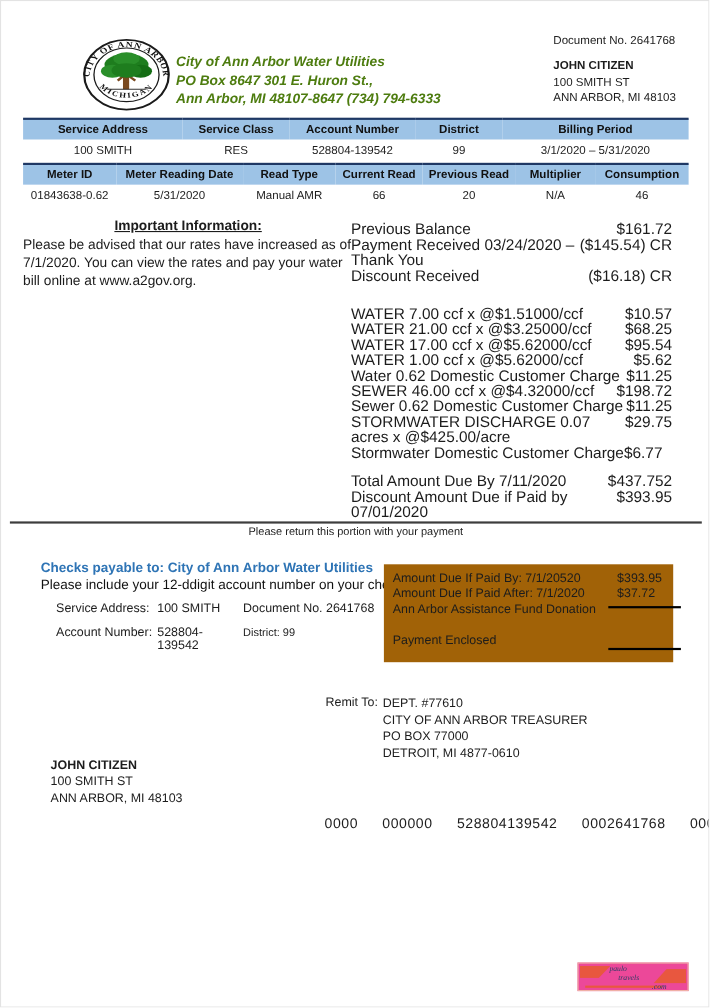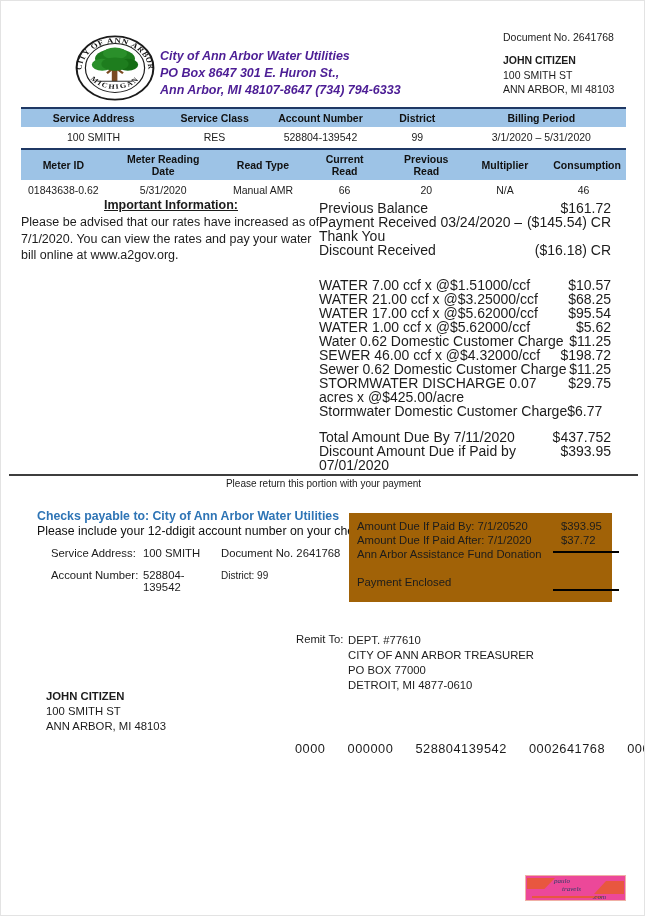--- a/index.html
+++ b/index.html
@@ -5,30 +5,30 @@
   * { margin:0; padding:0; box-sizing:border-box; }
   html,body { background:#ffffff; }
   body { font-family:"Liberation Sans", sans-serif; color:#1c1c1c; }
   .page {
     position:relative; width:645px; height:916px; background:#fff;
     border:1px solid #e3e3e3; overflow:hidden;
   }
 
   
   .seal { position:absolute; left:74px; top:34px; width:80px; height:66px; }
-  .company { position:absolute; left:159px; top:47px; font-size:12.5px; font-weight:bold; font-style:italic; line-height:17px; color:#4c1d95; }
+  .company { position:absolute; left:159px; top:47px; font-size:12.5px; font-weight:bold; font-style:italic; line-height:17px; color:#4d7c0f; }
   .doc-no-top { position:absolute; left:502px; top:30px; font-size:10.5px; color:#222; }
   .cust-top { position:absolute; left:502px; top:52px; font-size:10.5px; line-height:14.5px; }
   .cust-top .name { font-weight:bold; }
 
   
   table.bill { position:absolute; left:20px; width:605px; border-collapse:collapse; table-layout:fixed; }
   table.bill th {
     background:#9dc3e6; border-top:2px solid #1f3864;
-    font-size:10.5px; font-weight:bold; text-align:center; padding:3px 12px; color:#111;
+    font-size:10.5px; font-weight:bold; text-align:center; padding:3px 0; color:#111;
   }
   table.bill td { font-size:10.5px; text-align:center; padding:4px 2px; background:#fff; }
   .t-account { top:106px; }
   .t-meter   { top:147px; }
   .t-account th:nth-child(1){width:24%}.t-account th:nth-child(2){width:16%}
   .t-account th:nth-child(3){width:19%}.t-account th:nth-child(4){width:13%}
   .t-account th:nth-child(5){width:28%}
   .t-meter th:nth-child(1){width:14%}.t-meter th:nth-child(2){width:19%}
   .t-meter th:nth-child(3){width:14%}.t-meter th:nth-child(4){width:13%}
   .t-meter th:nth-child(5){width:14%}.t-meter th:nth-child(6){width:12%}

